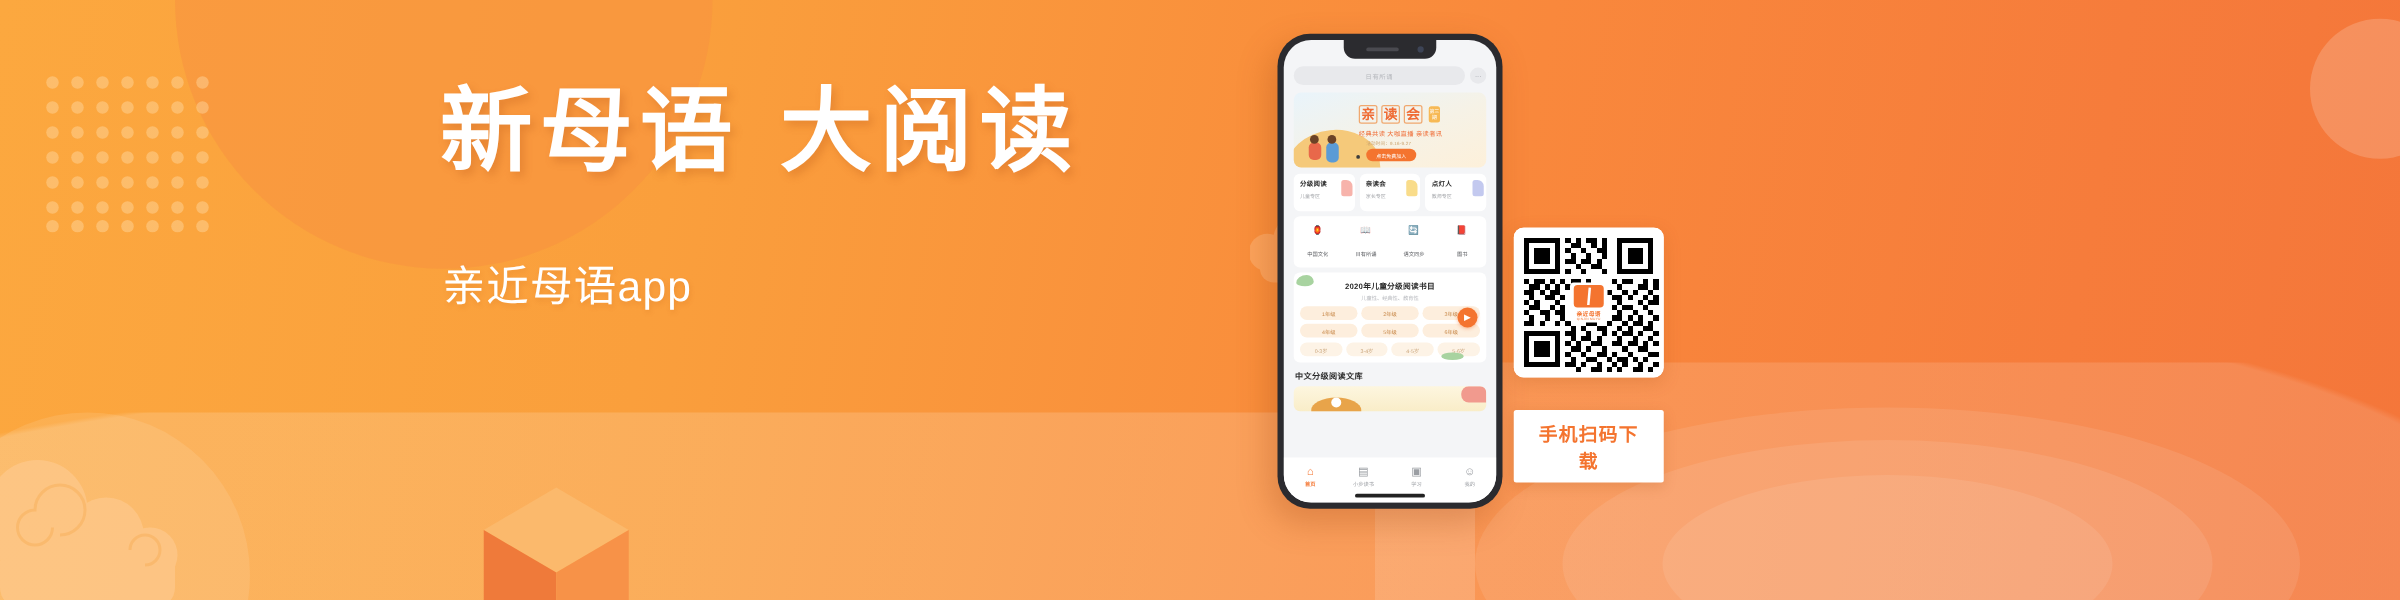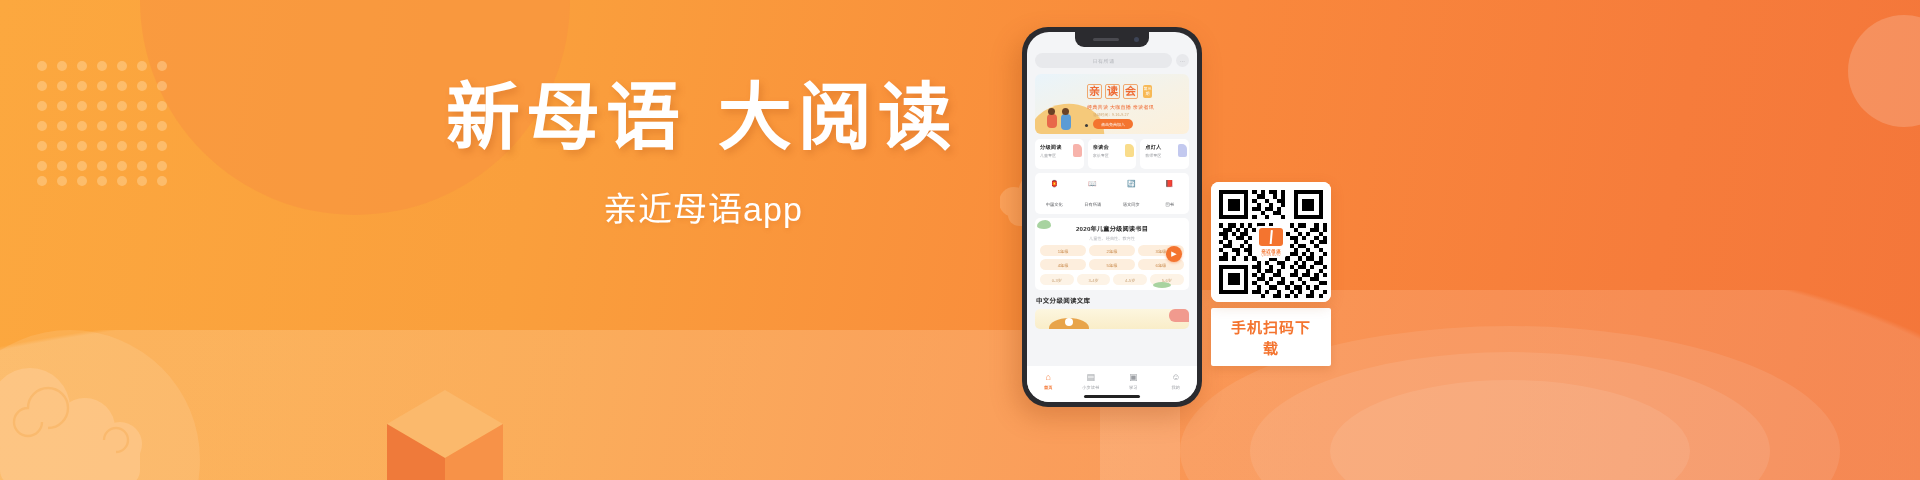--- a/index.html
+++ b/index.html
@@ -48,34 +48,34 @@
   .rings{
     left:1180px;bottom:-96px;width:660px;height:250px;
   }
   .ring{
     position:absolute;border-radius:50%;
     border:0 solid transparent;
     background:rgba(255,255,255,.09);
   }
 
   
-  .copy{position:absolute;left:352px;top:78px;width:700px;text-align:center;}
+  .copy{position:absolute;left:352px;top:66px;width:700px;}
   .headline{
     font-family:"DejaVu Serif","Liberation Serif",serif;
     font-weight:700;
     font-size:74px;
     line-height:1.08;
     color:#ffffff;
     letter-spacing:6px;
     margin:0;
     text-shadow:3px 4px 7px rgba(186,86,24,.30);
     white-space:nowrap;
   }
   .subtitle{
-    margin:24px 0 0 2px;
+    margin:56px 0 0 2px;
     font-size:34px;
     font-weight:300;
     color:#ffffff;
     letter-spacing:1px;
     text-shadow:1px 2px 4px rgba(186,86,24,.18);
   }
   .tagline{
     margin:22px 0 0 2px;
     font-size:25px;
     font-weight:300;
@@ -253,21 +253,21 @@
     width:24px;height:18px;background:#f4742f;border-radius:3px;position:relative;
   }
   .qr-logo-mark:after{
     content:"";position:absolute;left:50%;top:2px;width:1.5px;height:14px;
     background:#fff;transform:translateX(-50%) rotate(5deg);
   }
   .qr-logo-text{font-size:4.6px;color:#f4742f;font-weight:700;margin-top:2px;letter-spacing:.3px;}
   .qr-logo-en{font-size:2.6px;color:#f4742f;letter-spacing:.2px;}
 
   .dl-btn{
-    margin:6px auto 0;display:inline-block;
+    margin:26px auto 0;display:inline-block;
     background:#fff;color:#f4742f;
     font-size:15px;font-weight:700;letter-spacing:1px;
     padding:8px 16px;border-radius:2px;
     box-shadow:0 3px 10px rgba(160,70,15,.18);
     cursor:pointer;
   }
 </style>
 </head>
 <body>
 

